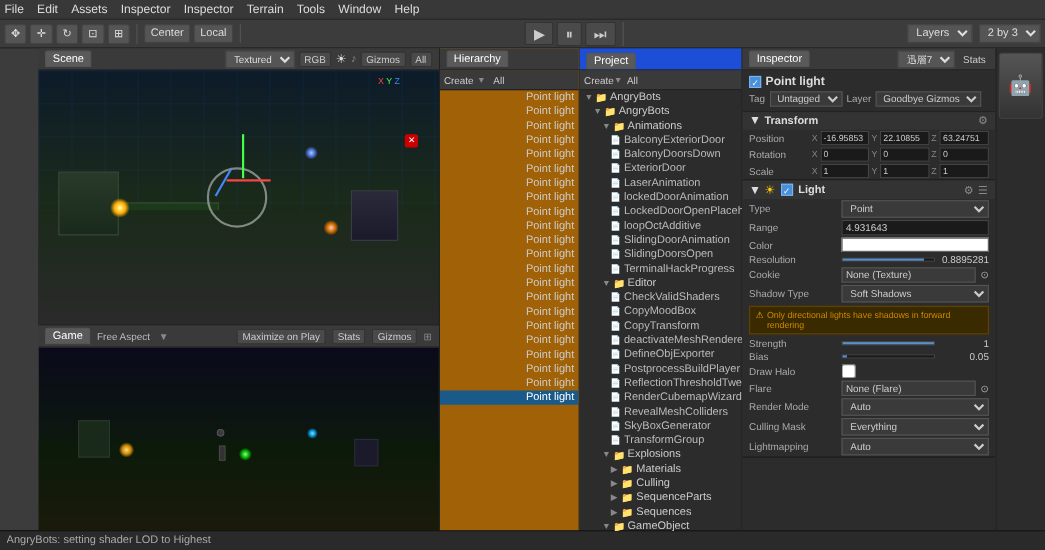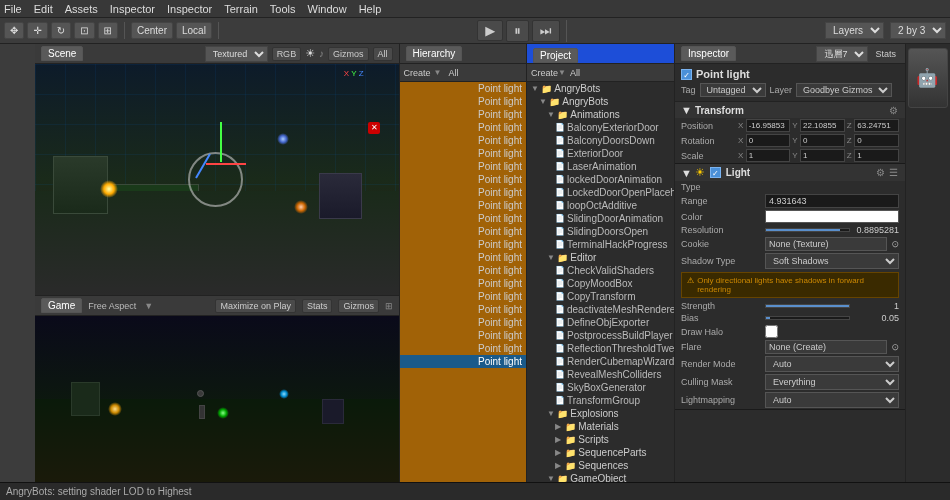--- a/index.html
+++ b/index.html
@@ -822,21 +822,21 @@
           <span>Explosions</span>
         </div>
         <div class="project-folder" style="padding-left: 28px;">
           <span class="expand-arrow">▶</span>
           <span class="folder-icon">📁</span>
           <span>Materials</span>
         </div>
         <div class="project-folder" style="padding-left: 28px;">
           <span class="expand-arrow">▶</span>
           <span class="folder-icon">📁</span>
-          <span>Scripts</span>
+          <span>Culling</span>
         </div>
         <div class="project-folder" style="padding-left: 28px;">
           <span class="expand-arrow">▶</span>
           <span class="folder-icon">📁</span>
           <span>SequenceParts</span>
         </div>
         <div class="project-folder" style="padding-left: 28px;">
           <span class="expand-arrow">▶</span>
           <span class="folder-icon">📁</span>
           <span>Sequences</span>
@@ -949,20 +949,23 @@
           <span class="checkbox-enabled" style="margin:0 2px"></span>
           <span class="component-title">Light</span>
           <div class="component-toggle">
             <button class="gear-icon-btn">⚙</button>
             <button class="gear-icon-btn">☰</button>
           </div>
         </div>
 
         <div class="prop-row">
           <span class="prop-label">Type</span>
+          <select class="prop-dropdown">
+            <option>Point</option>
+          </select>
         </div>
 
         <div class="prop-row">
           <span class="prop-label">Range</span>
           <input class="prop-value" type="text" value="4.931643" style="">
         </div>
 
         <div class="prop-row">
           <span class="prop-label">Color</span>
           <div class="color-swatch"></div>
@@ -1011,21 +1014,21 @@
           <span class="slider-value">0.05</span>
         </div>
 
         <div class="prop-row">
           <span class="prop-label">Draw Halo</span>
           <input type="checkbox" style="">
         </div>
 
         <div class="prop-row">
           <span class="prop-label">Flare</span>
-          <span class="prop-dropdown">None (Create)</span>
+          <span class="prop-dropdown">None (Flare)</span>
           <span style="color:#aaa;cursor:pointer;font-size:9px;">⊙</span>
         </div>
 
         <div class="prop-row">
           <span class="prop-label">Render Mode</span>
           <select class="prop-dropdown">
             <option>Auto</option>
           </select>
         </div>
 

